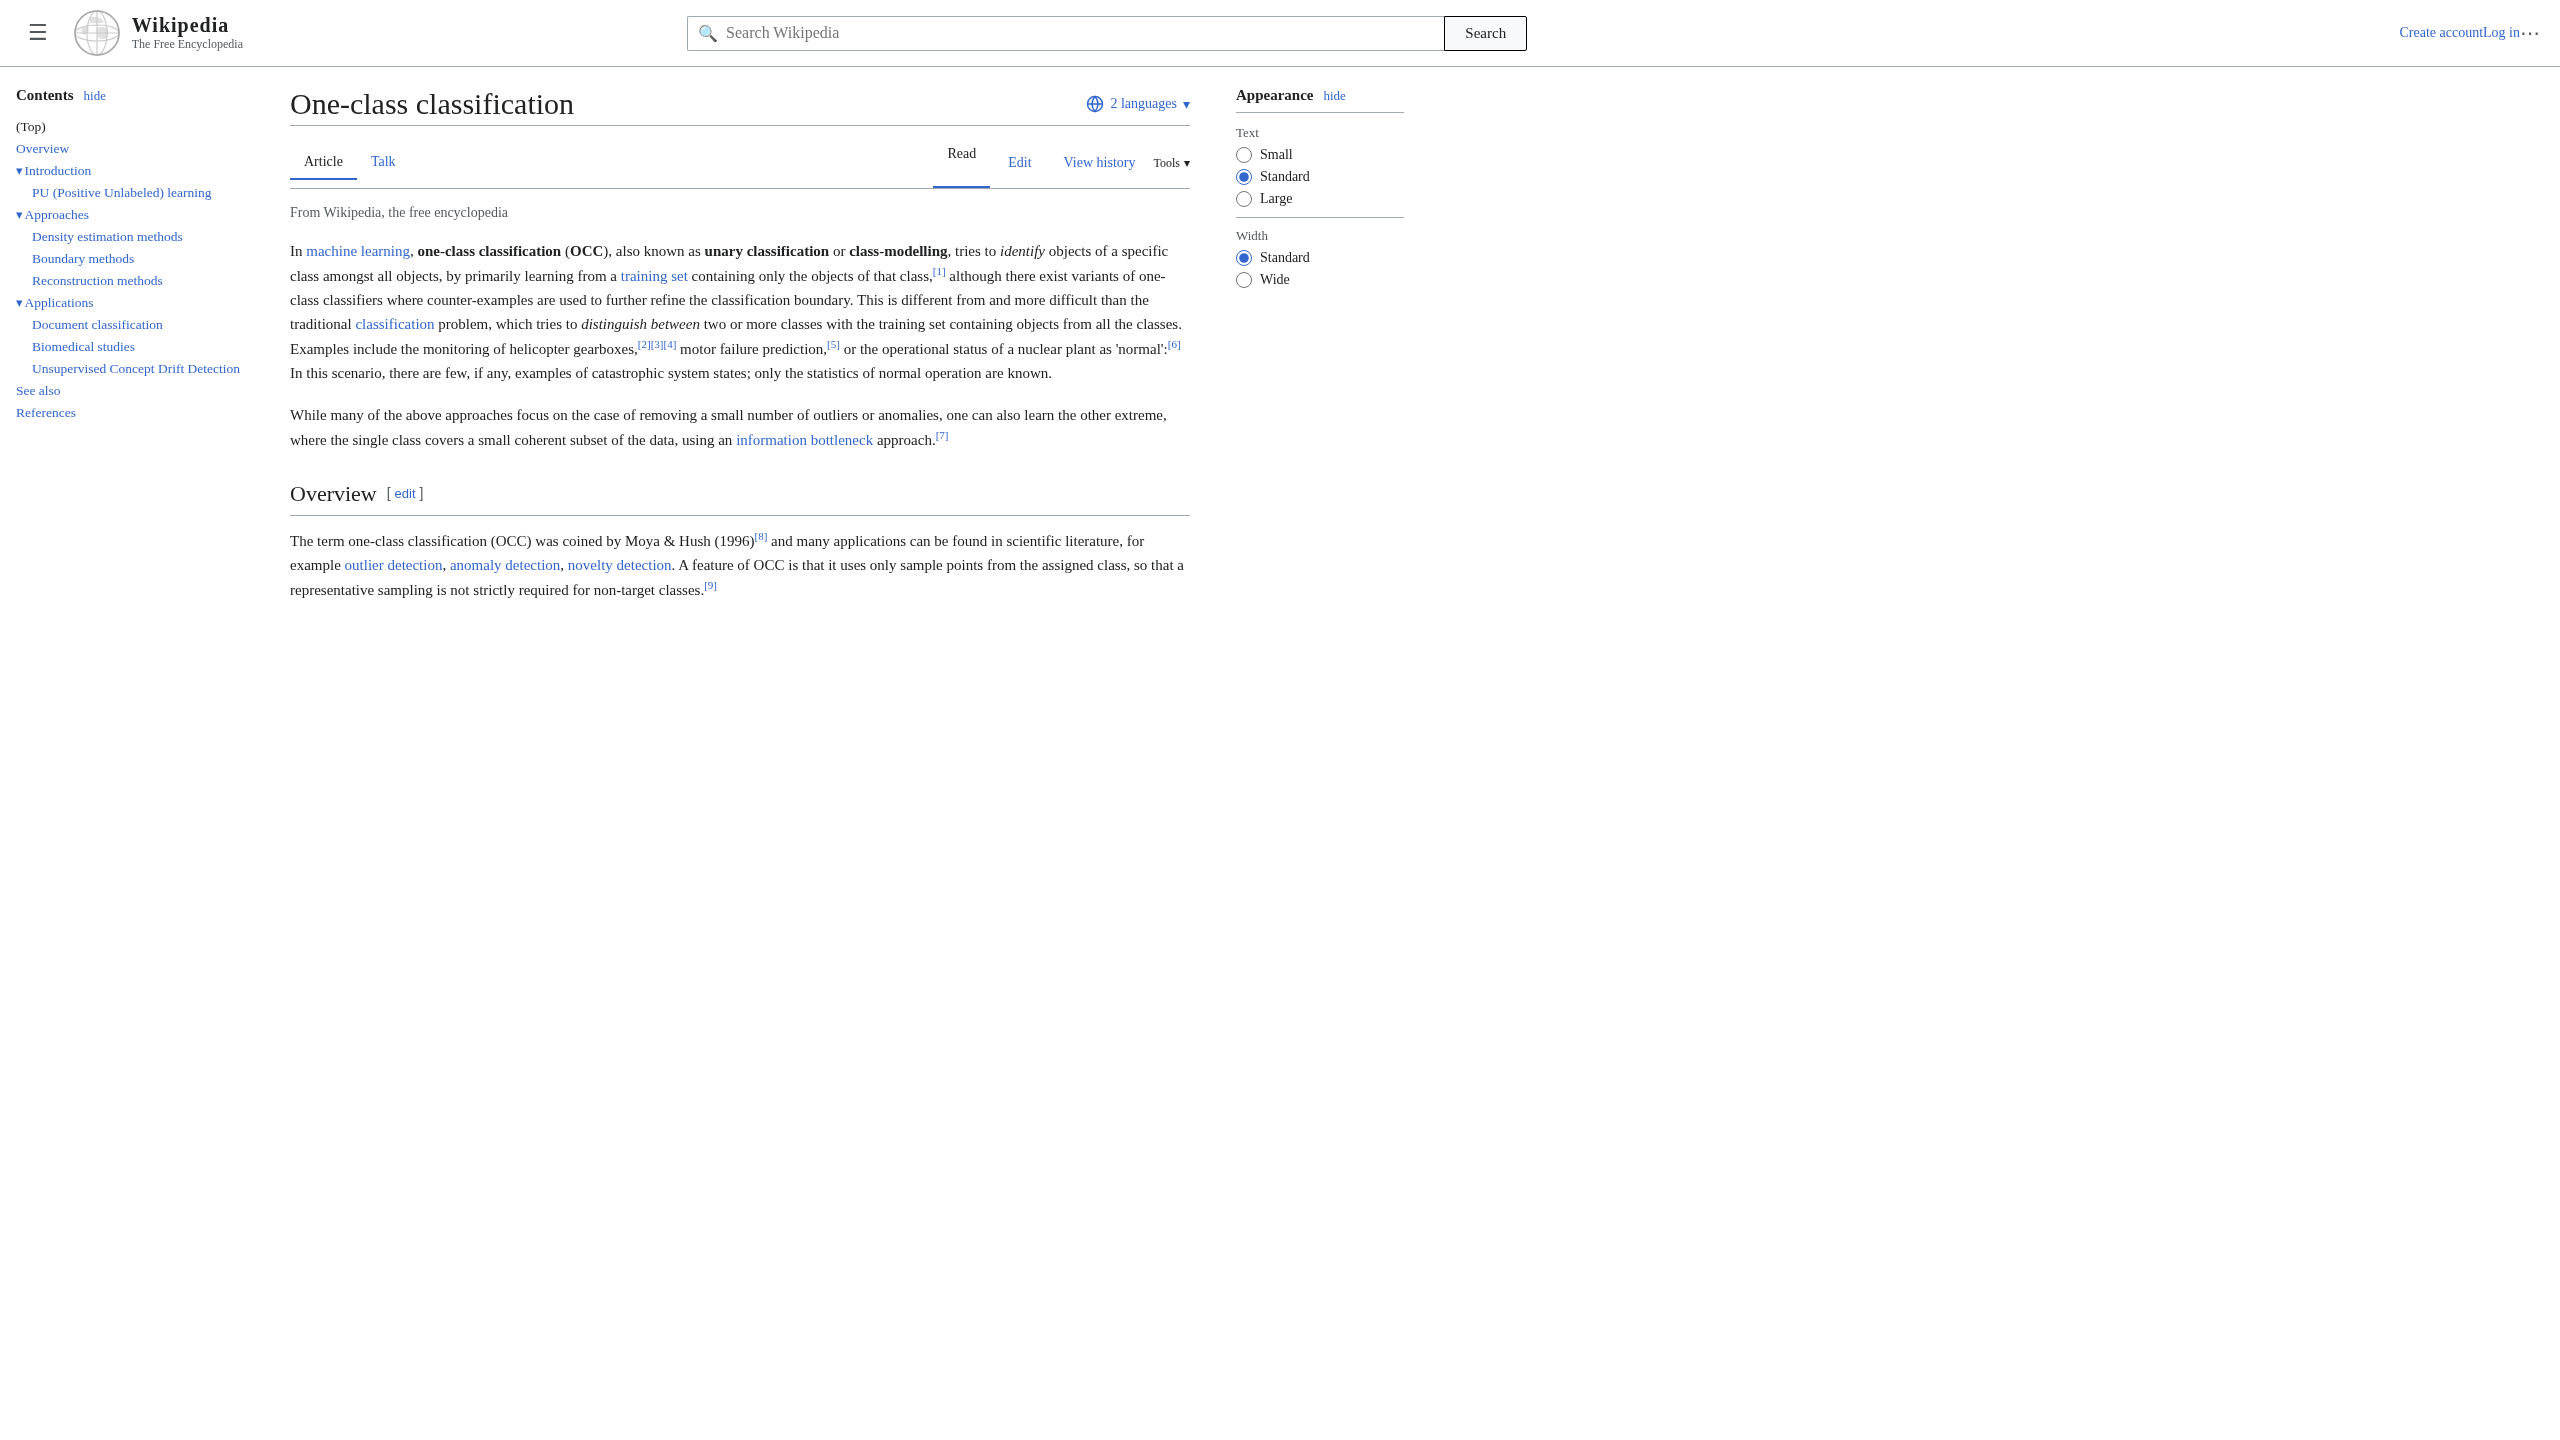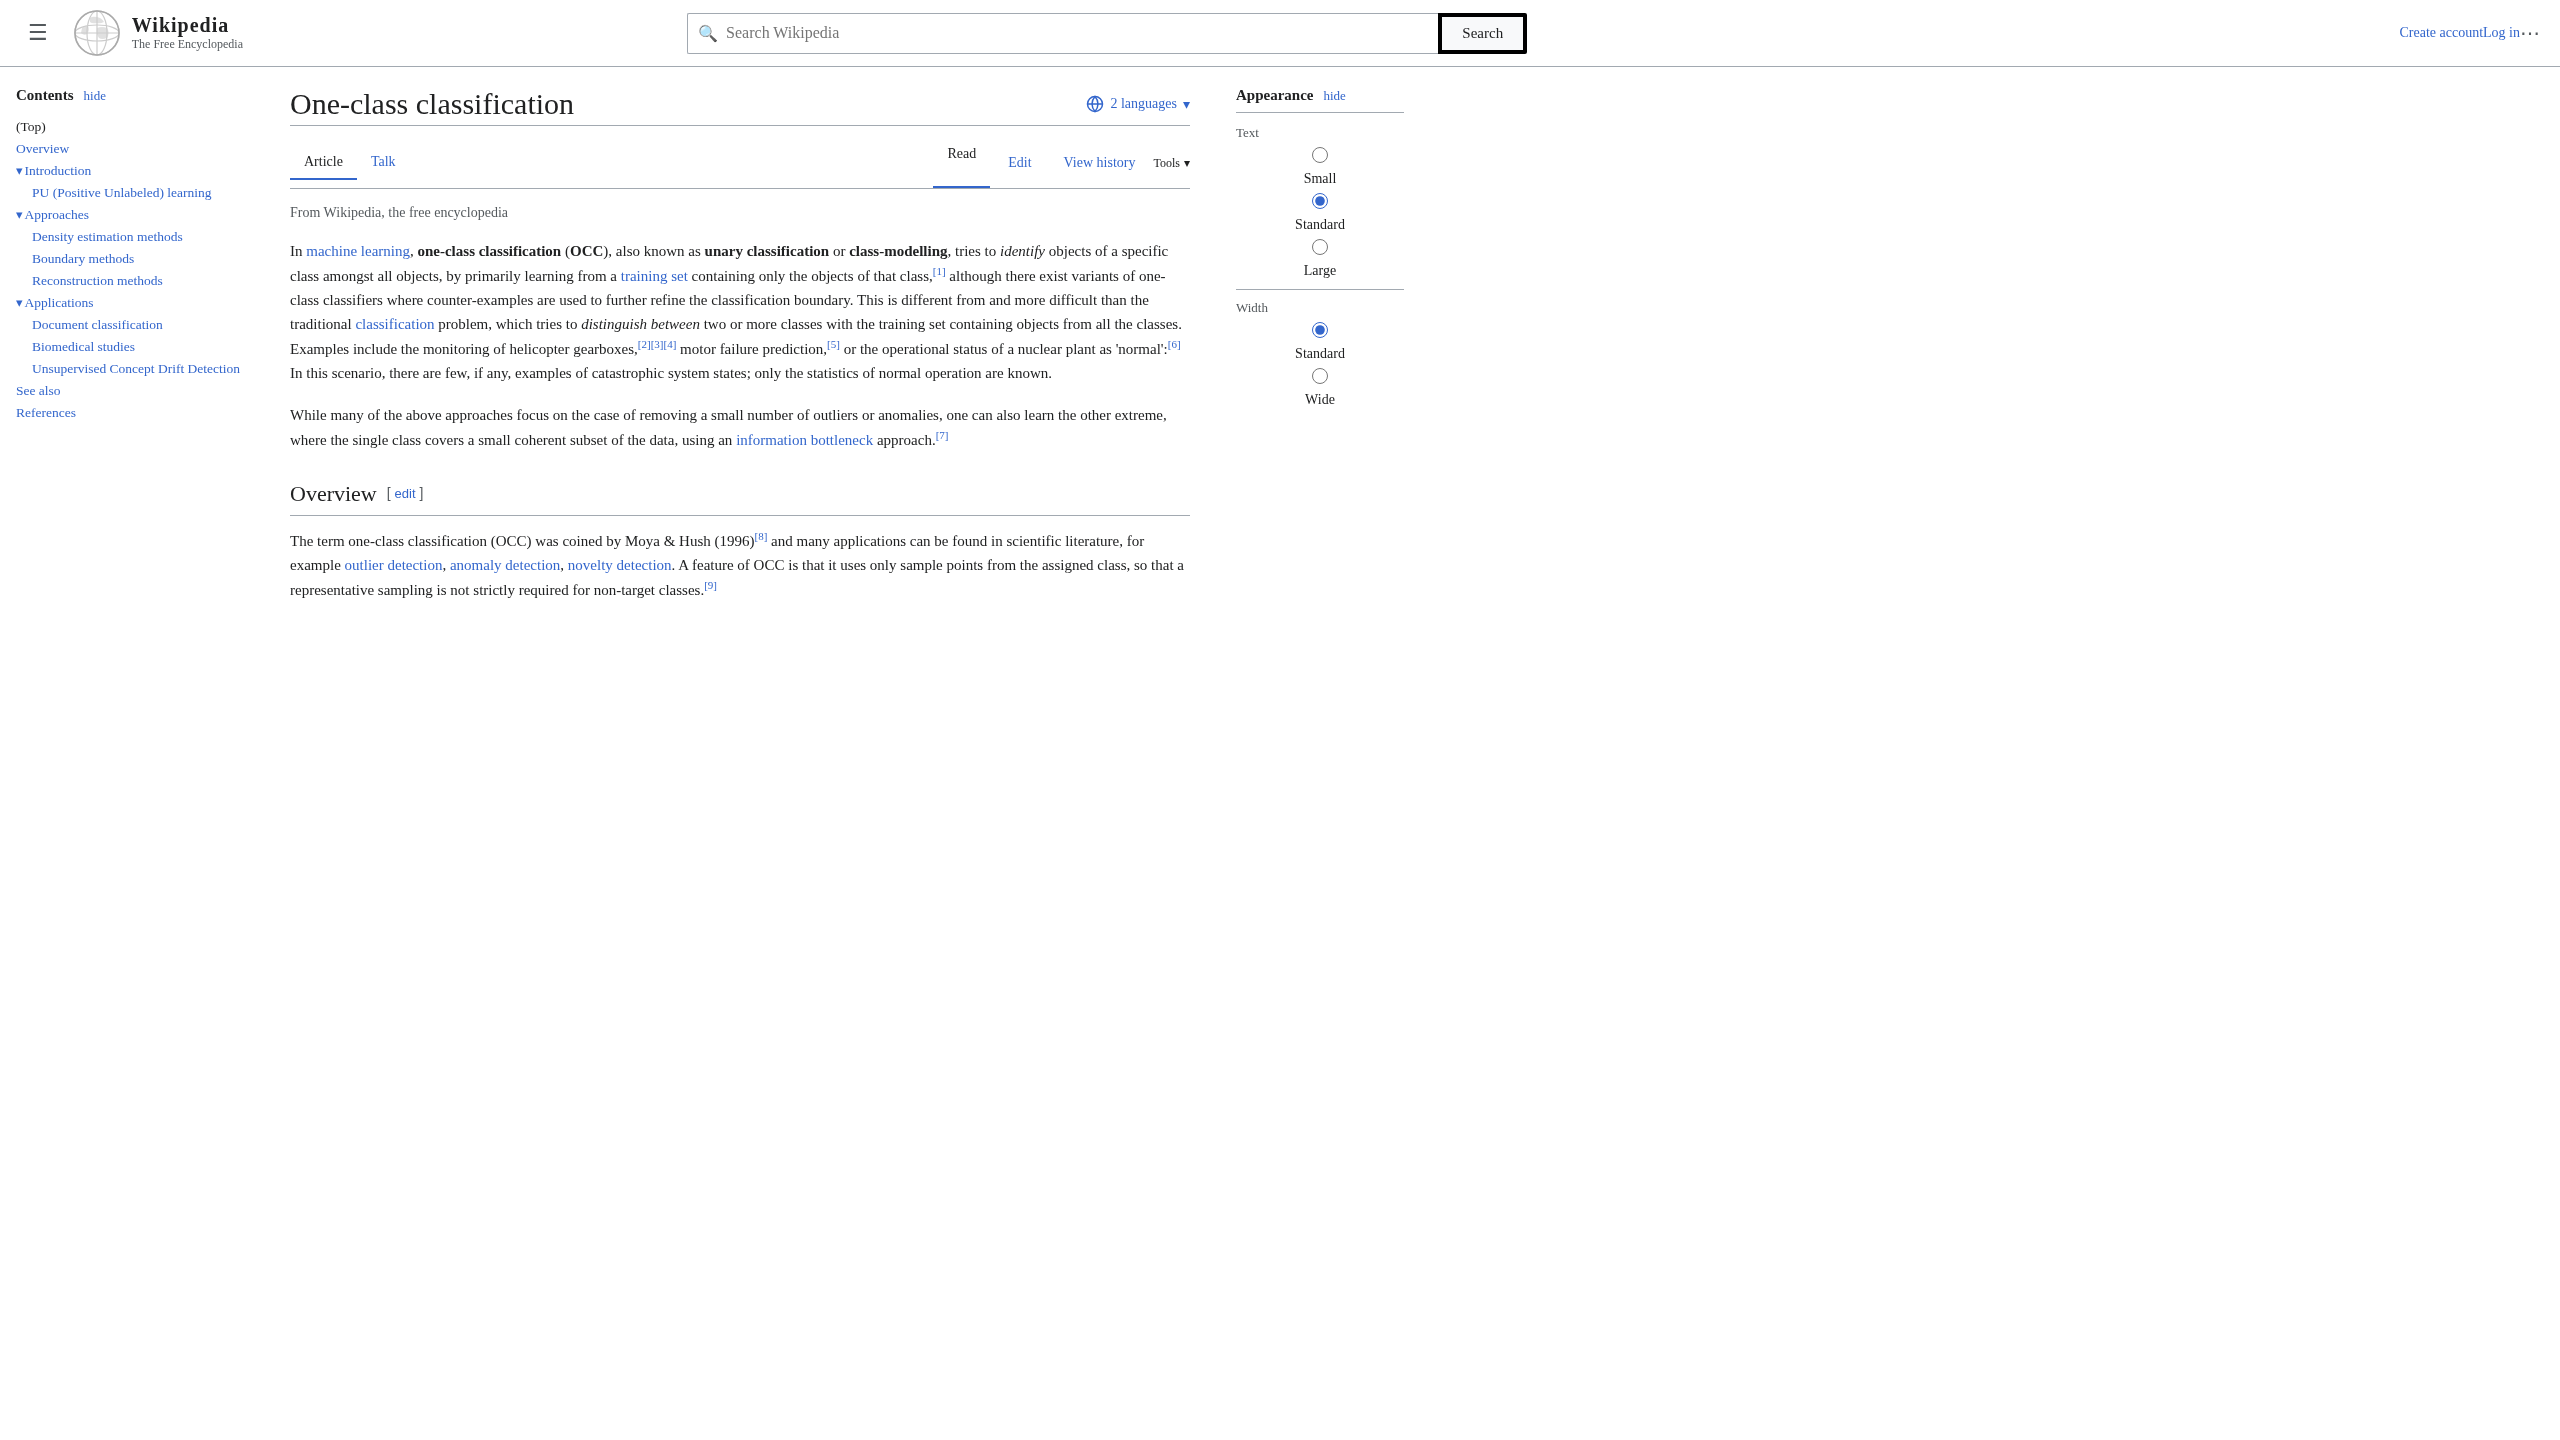--- a/index.html
+++ b/index.html
@@ -74,21 +74,21 @@
     #search-input {
       border: none;
       outline: none;
       width: 100%;
       font-size: 16px;
       font-family: inherit;
       color: #202122;
     }
     #search-button {
       background: #f8f9fa;
-      border: 4px solid #000000;
+      border: 1px solid #000000;
       border-radius: 0 2px 2px 0;
       padding: 8px 20px;
       font-size: 15px;
       cursor: pointer;
       color: #202122;
       font-family: inherit;
     }
     #header-right {
       display: flex;
       align-items: center;
@@ -336,21 +336,20 @@
       flex-direction: column;
       gap: 6px;
       margin-bottom: 10px;
     }
     .radio-item {
       display: flex;
       align-items: center;
       gap: 8px;
       font-size: 14px;
       cursor: pointer;
-      flex-direction: column;
     }
     .radio-item input[type="radio"] {
       accent-color: #3366cc;
       width: 16px;
       height: 16px;
       cursor: pointer;
     }
     .divider-line {
       border: none;
       border-top: 1px solid #a2a9b1;

